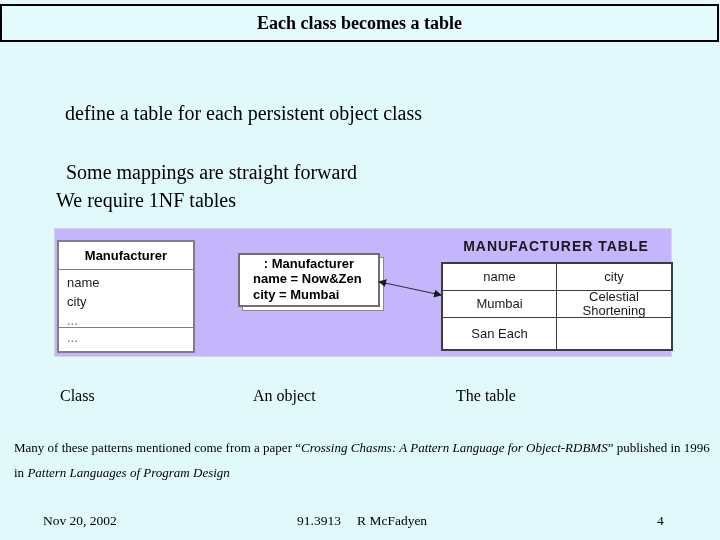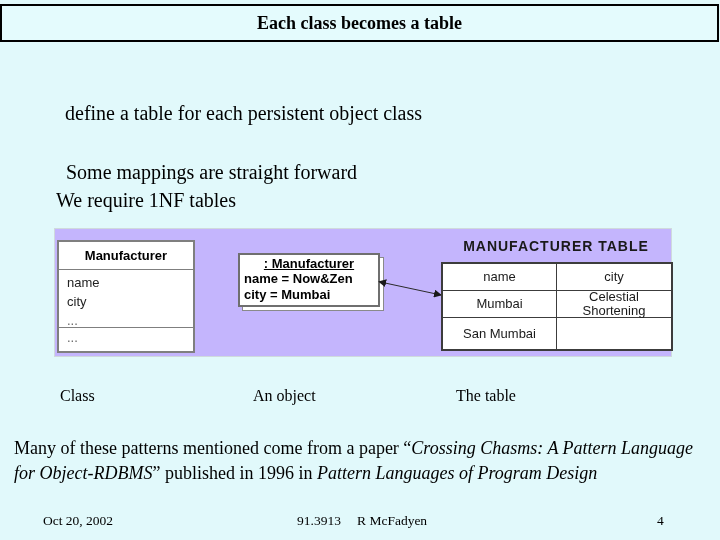--- a/index.html
+++ b/index.html
@@ -35,23 +35,23 @@
     align-items:center; justify-content:center; font-weight:bold; }
   .cb-attrs{ height:58px; border-bottom:1px solid #7f7f7f;
     padding:3px 0 0 8px; box-sizing:border-box; line-height:19px; color:#222;}
   .cb-attrs .dots{ color:#666; }
   .cb-ops{ padding:2px 0 0 8px; color:#666; }
   .object-box{
     position:absolute; left:183px; top:24px; width:142px; height:54px;
     border:2px solid #6f6f6f; box-sizing:border-box; background:#fff;
     box-shadow:4px 4px 0 -1px #fff, 4px 4px 0 0 #8a8a8a;
   }
-  .ob-title{ text-align:center; font-weight:bold; text-decoration:underline;
+  .ob-title{ text-align:center; font-weight:bold; 
     margin-top:1px; }
-  .ob-line{ padding-left:4px; font-weight:bold; line-height:16px; }
+  .ob-line{ padding-left:13px; font-weight:bold; line-height:16px; }
   .arrow-svg{ position:absolute; left:322px; top:46px; }
   .table-title{
     position:absolute; left:386px; top:9px; width:230px; text-align:center;
     font-weight:bold; font-size:14px; letter-spacing:1px; color:#1a1a1a;
   }
   .mtable{
     position:absolute; left:386px; top:33px;
     border:2px solid #3c3c3c; background:#fff;
     display:grid; grid-template-columns:114px 114px;
     grid-template-rows:27px 27px 31px;
@@ -62,21 +62,21 @@
     text-align:center; line-height:14px; color:#1a1a1a;
   }
   .mtable .cell:nth-child(2n){ border-right:none; }
   .mtable .cell:nth-child(5),.mtable .cell:nth-child(6){ border-bottom:none; }
   
   .caption{ position:absolute; top:387px; font-size:16px; }
   .cap-class{ left:60px; } .cap-object{ left:253px; } .cap-table{ left:456px; }
   
   .note{
     position:absolute; left:14px; top:436px; width:704px;
-    font-size:18px; line-height:24.6px;
+    font-size:13px; line-height:24.6px;
   }
   .note .it{ font-style:italic; }
   
   .footer-item{ position:absolute; top:513px; font-size:13.5px; white-space:nowrap; }
   .f-date{ left:43px; } .f-course{ left:297px; } .f-author{ left:357px; }
   .f-page{ left:657px; }
 </style>
 </head>
 <body>
 
@@ -120,29 +120,29 @@
       <line x1="8" y1="8" x2="64" y2="20" stroke="#2a2a2a" stroke-width="1" marker-start="url(#ah-start)" marker-end="url(#ah-end)"></line>
     </svg>
 
     <div class="table-title">MANUFACTURER TABLE</div>
 
     <div class="mtable">
       <div class="cell">name</div>
       <div class="cell">city</div>
       <div class="cell">Mumbai</div>
       <div class="cell">Celestial Shortening</div>
-      <div class="cell">San Mumbai</div>
+      <div class="cell">San Each</div>
     </div>
 
   </div>
 
   <div class="caption cap-class">Class</div>
   <div class="caption cap-object">An object</div>
   <div class="caption cap-table">The table</div>
 
   <div class="note"><span>Many of these patterns mentioned come from a paper “</span><span class="it">Crossing Chasms: A Pattern Language for Object-RDBMS</span><span>” published in 1996 in </span><span class="it">Pattern Languages of Program Design</span></div>
 
-  <div class="footer-item f-date">Oct 20, 2002</div>
+  <div class="footer-item f-date">Nov 20, 2002</div>
   <div class="footer-item f-course">91.3913</div>
   <div class="footer-item f-author">R McFadyen</div>
   <div class="footer-item f-page">4</div>
 
 </div>
 
 </body></html>

